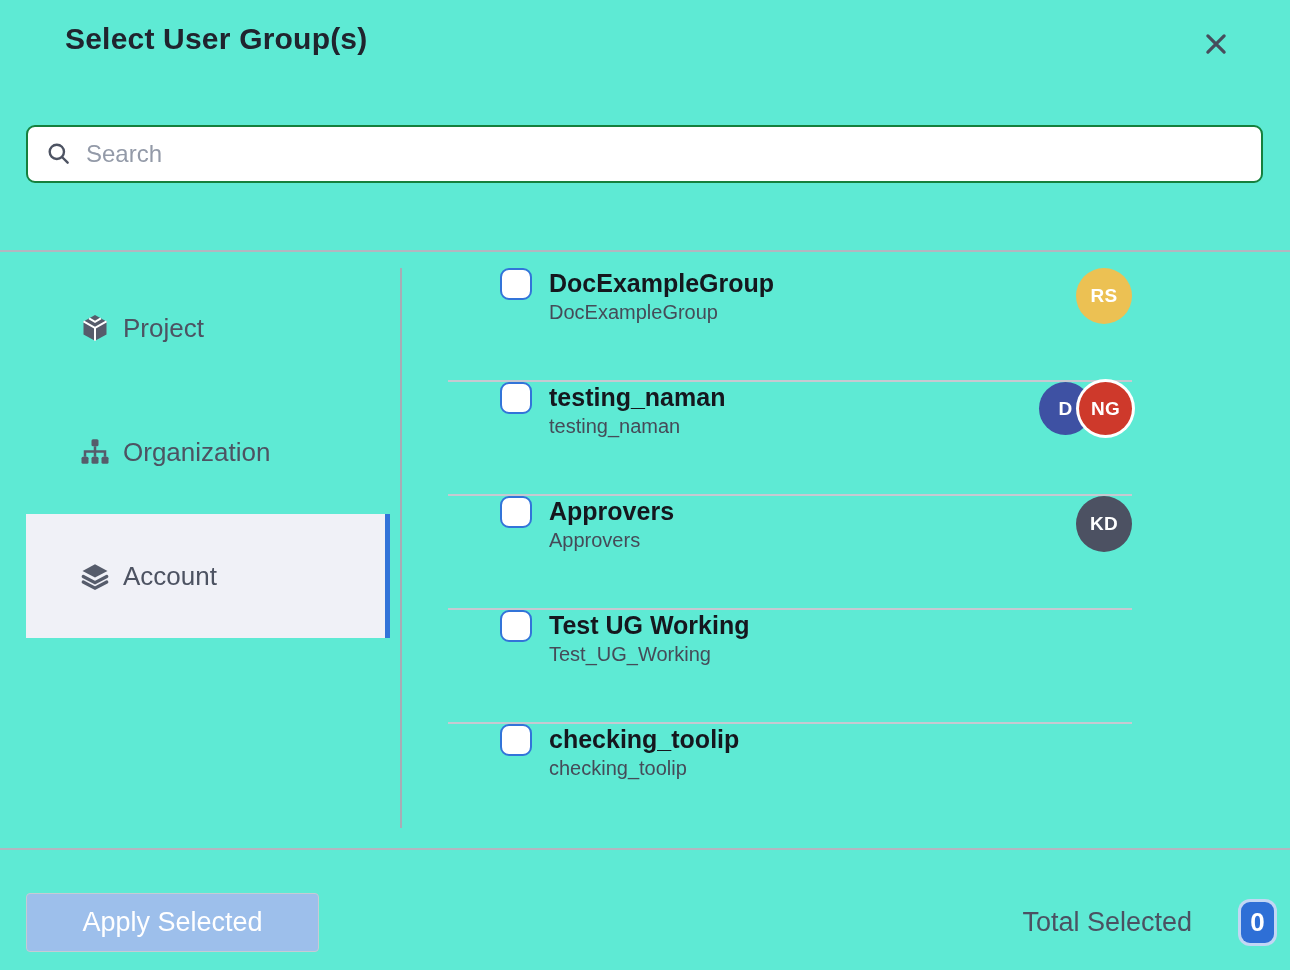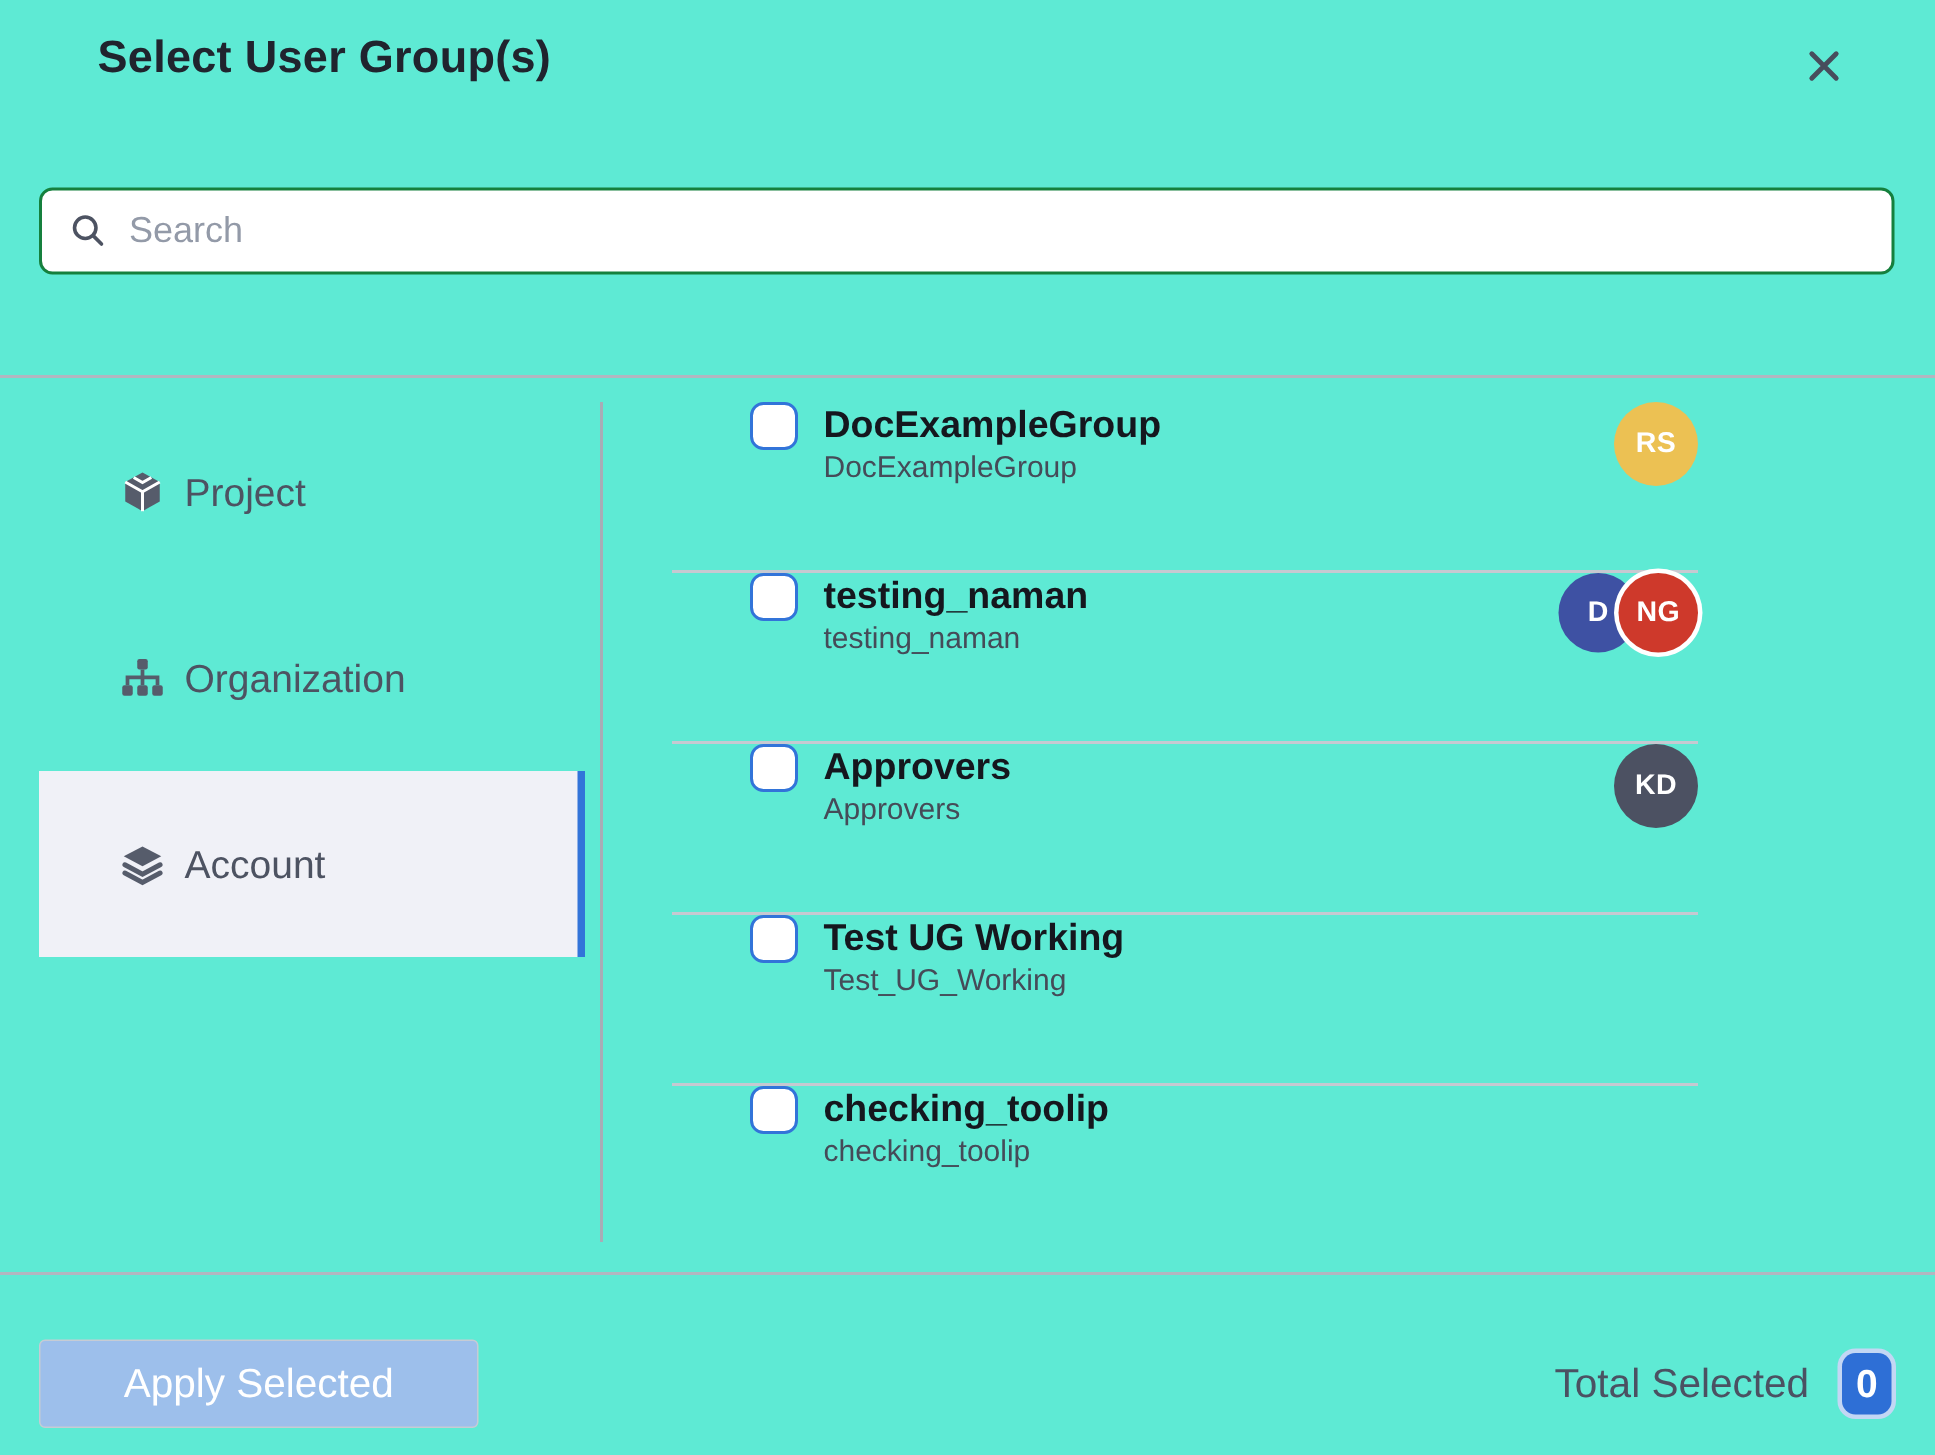--- a/index.html
+++ b/index.html
@@ -42,21 +42,21 @@
   .rowtitle { font-size:25px; font-weight:700; color:#15171e; line-height:31px; }
   .rowsub { font-size:20px; color:#454b58; line-height:27px; }
   .avatars { margin-left:auto; display:flex; align-items:center; }
   .avatar { width:56px; height:56px; border-radius:50%; display:flex; align-items:center; justify-content:center; color:#fff; font-weight:700; font-size:19px; letter-spacing:.3px; }
   .avatar.overlap { margin-left:-13px; box-shadow:0 0 0 3px #fff; width:53px; height:53px; }
   .avatars.multi .avatar:first-child { width:53px; height:53px; }
 
   
   .footer { position:absolute; top:850px; left:0; width:1290px; height:120px; }
   .apply-btn { position:absolute; left:26px; top:43px; width:293px; height:59px; background:#9dbfeb; border:1px solid #c6cbd4; border-radius:4px; color:#ffffff; font-size:27px; font-weight:500; font-family:"Liberation Sans", sans-serif; cursor:pointer; }
-  .total-wrap { position:absolute; right:29px; top:43px; height:59px; display:flex; align-items:center; }
+  .total-wrap { position:absolute; right:16px; top:43px; height:59px; display:flex; align-items:center;gap:27px; }
   .total-label { font-size:27px; color:#4b5162; }
   .total-badge { margin-left:22px; min-width:33px; height:41px; padding:0 6px; background:#2e6fd6; border-radius:9px; box-shadow:0 0 0 3px #c3d7f4; display:flex; align-items:center; justify-content:center; color:#fff; font-size:26px; font-weight:700; }
   svg { display:block; }
 </style>
 </head>
 <body>
 
 <div class="modal">
 
   <div class="header">

